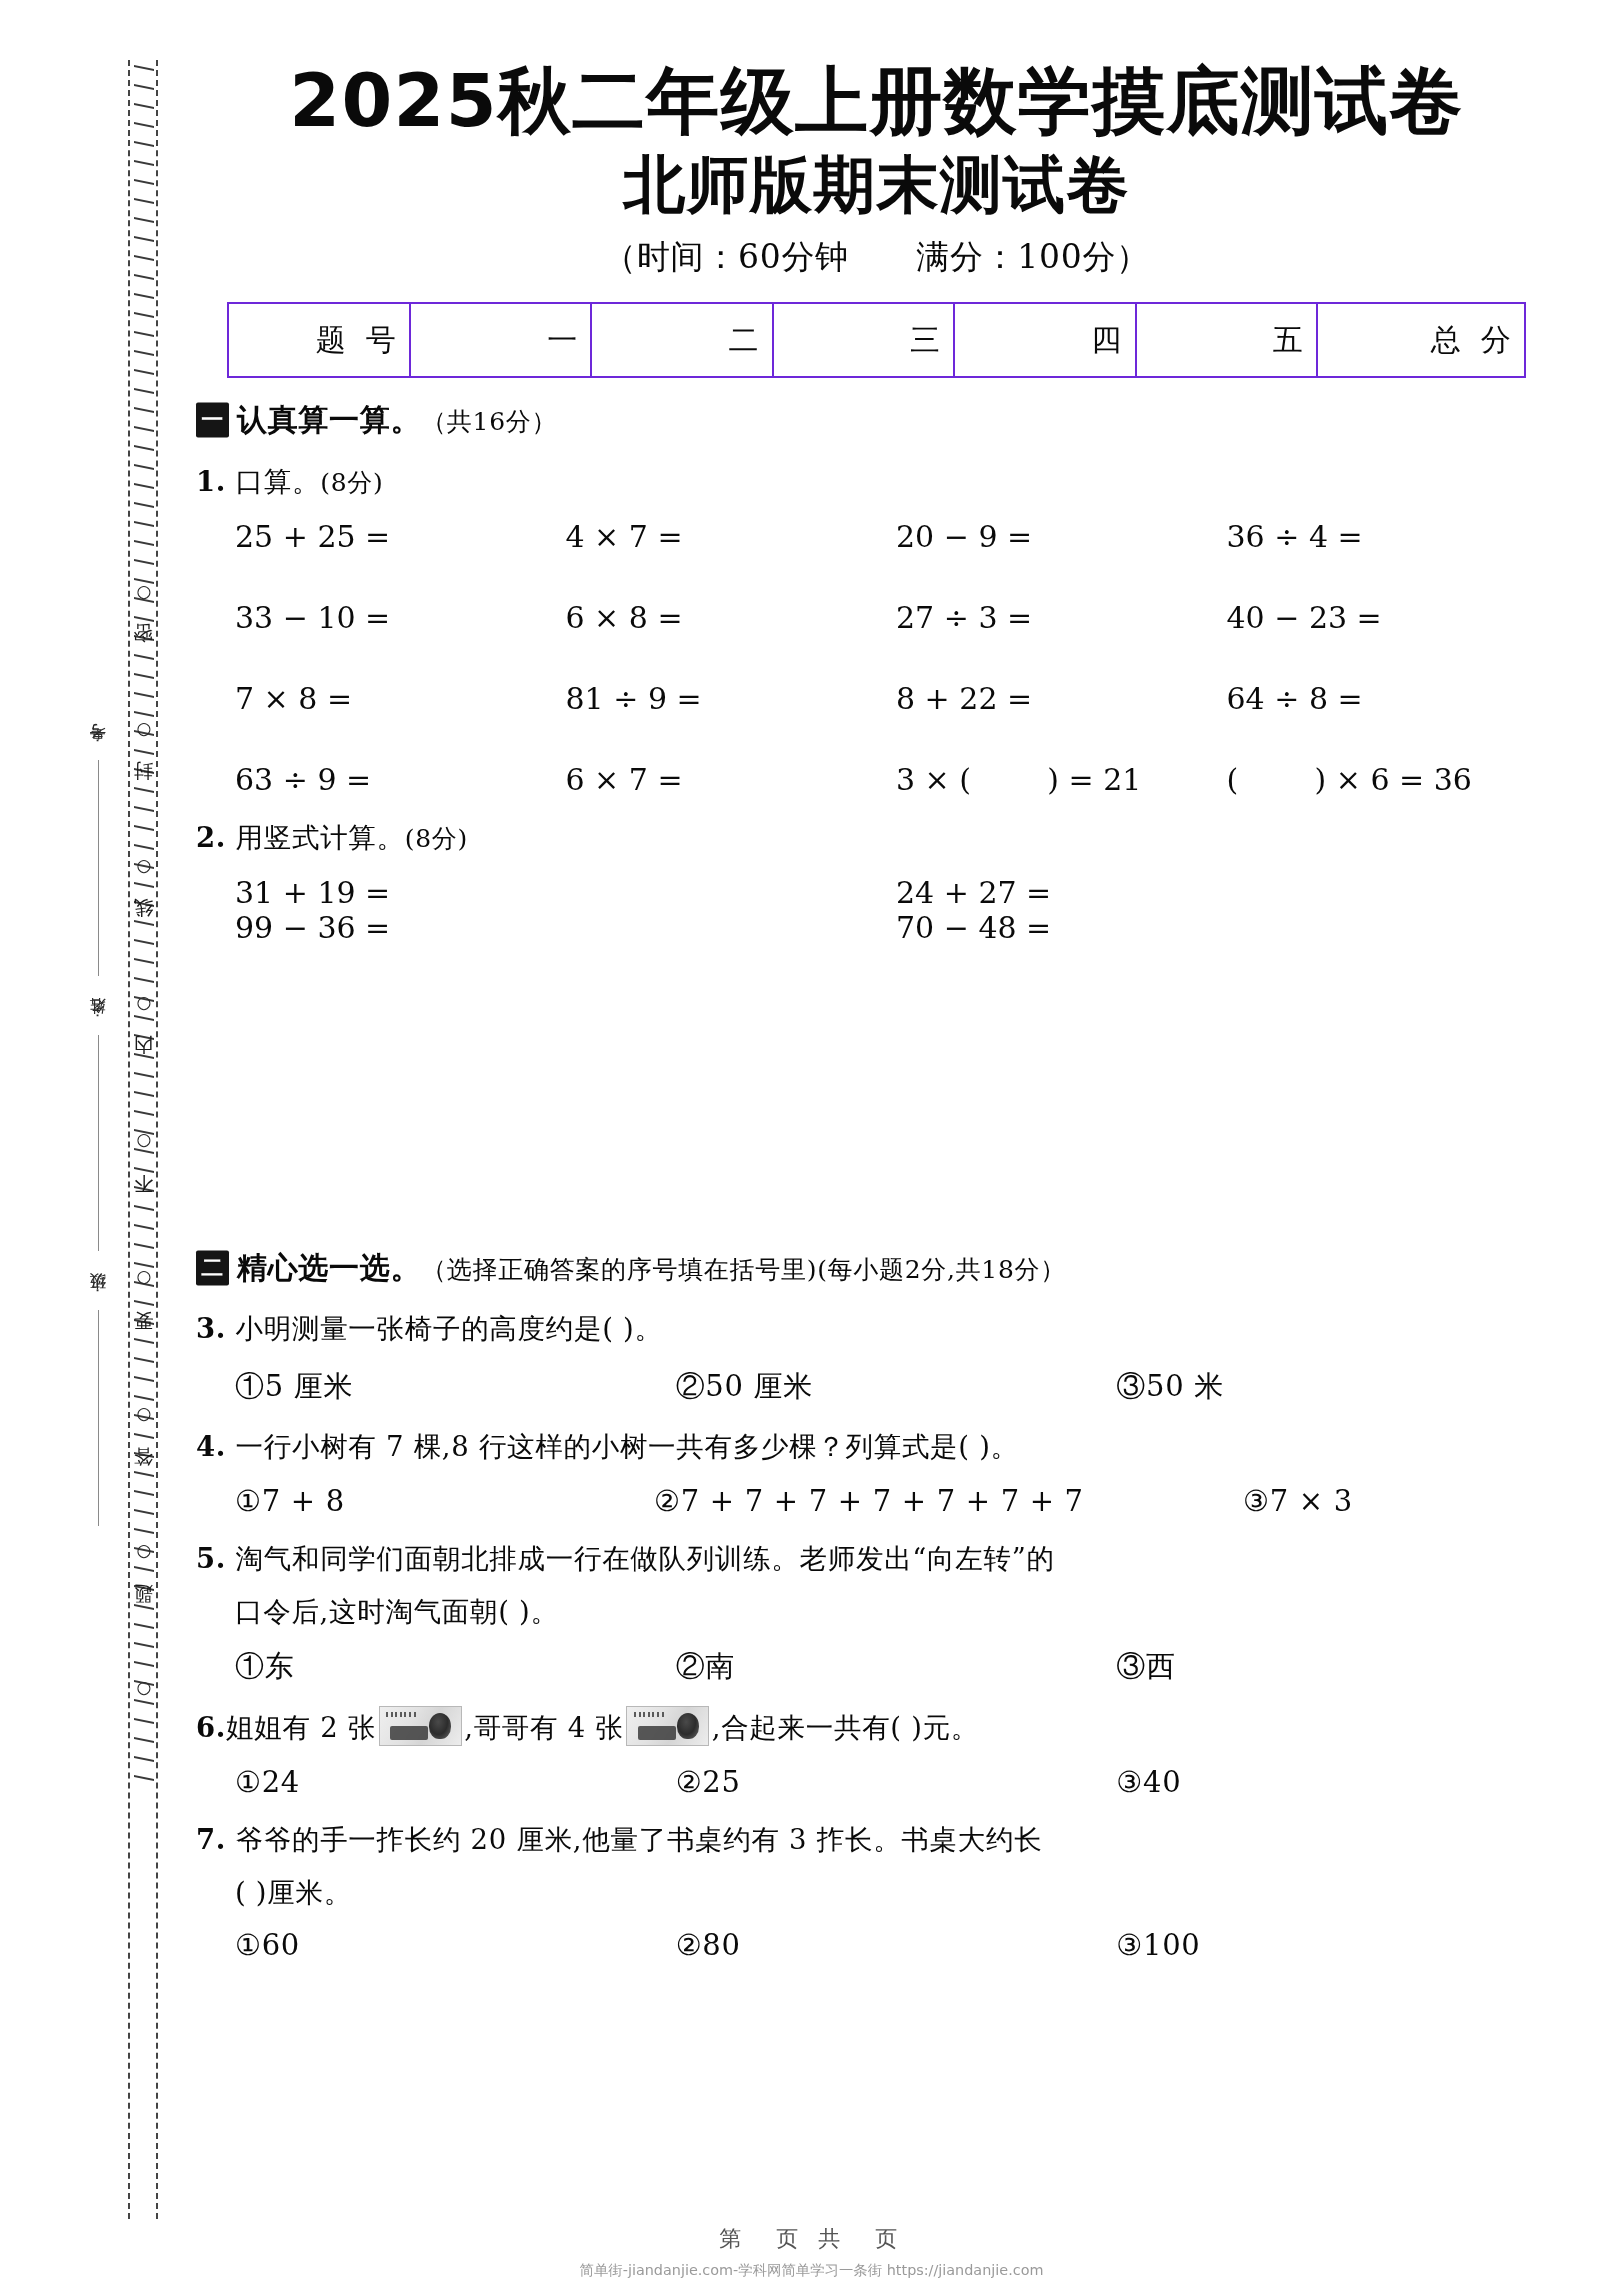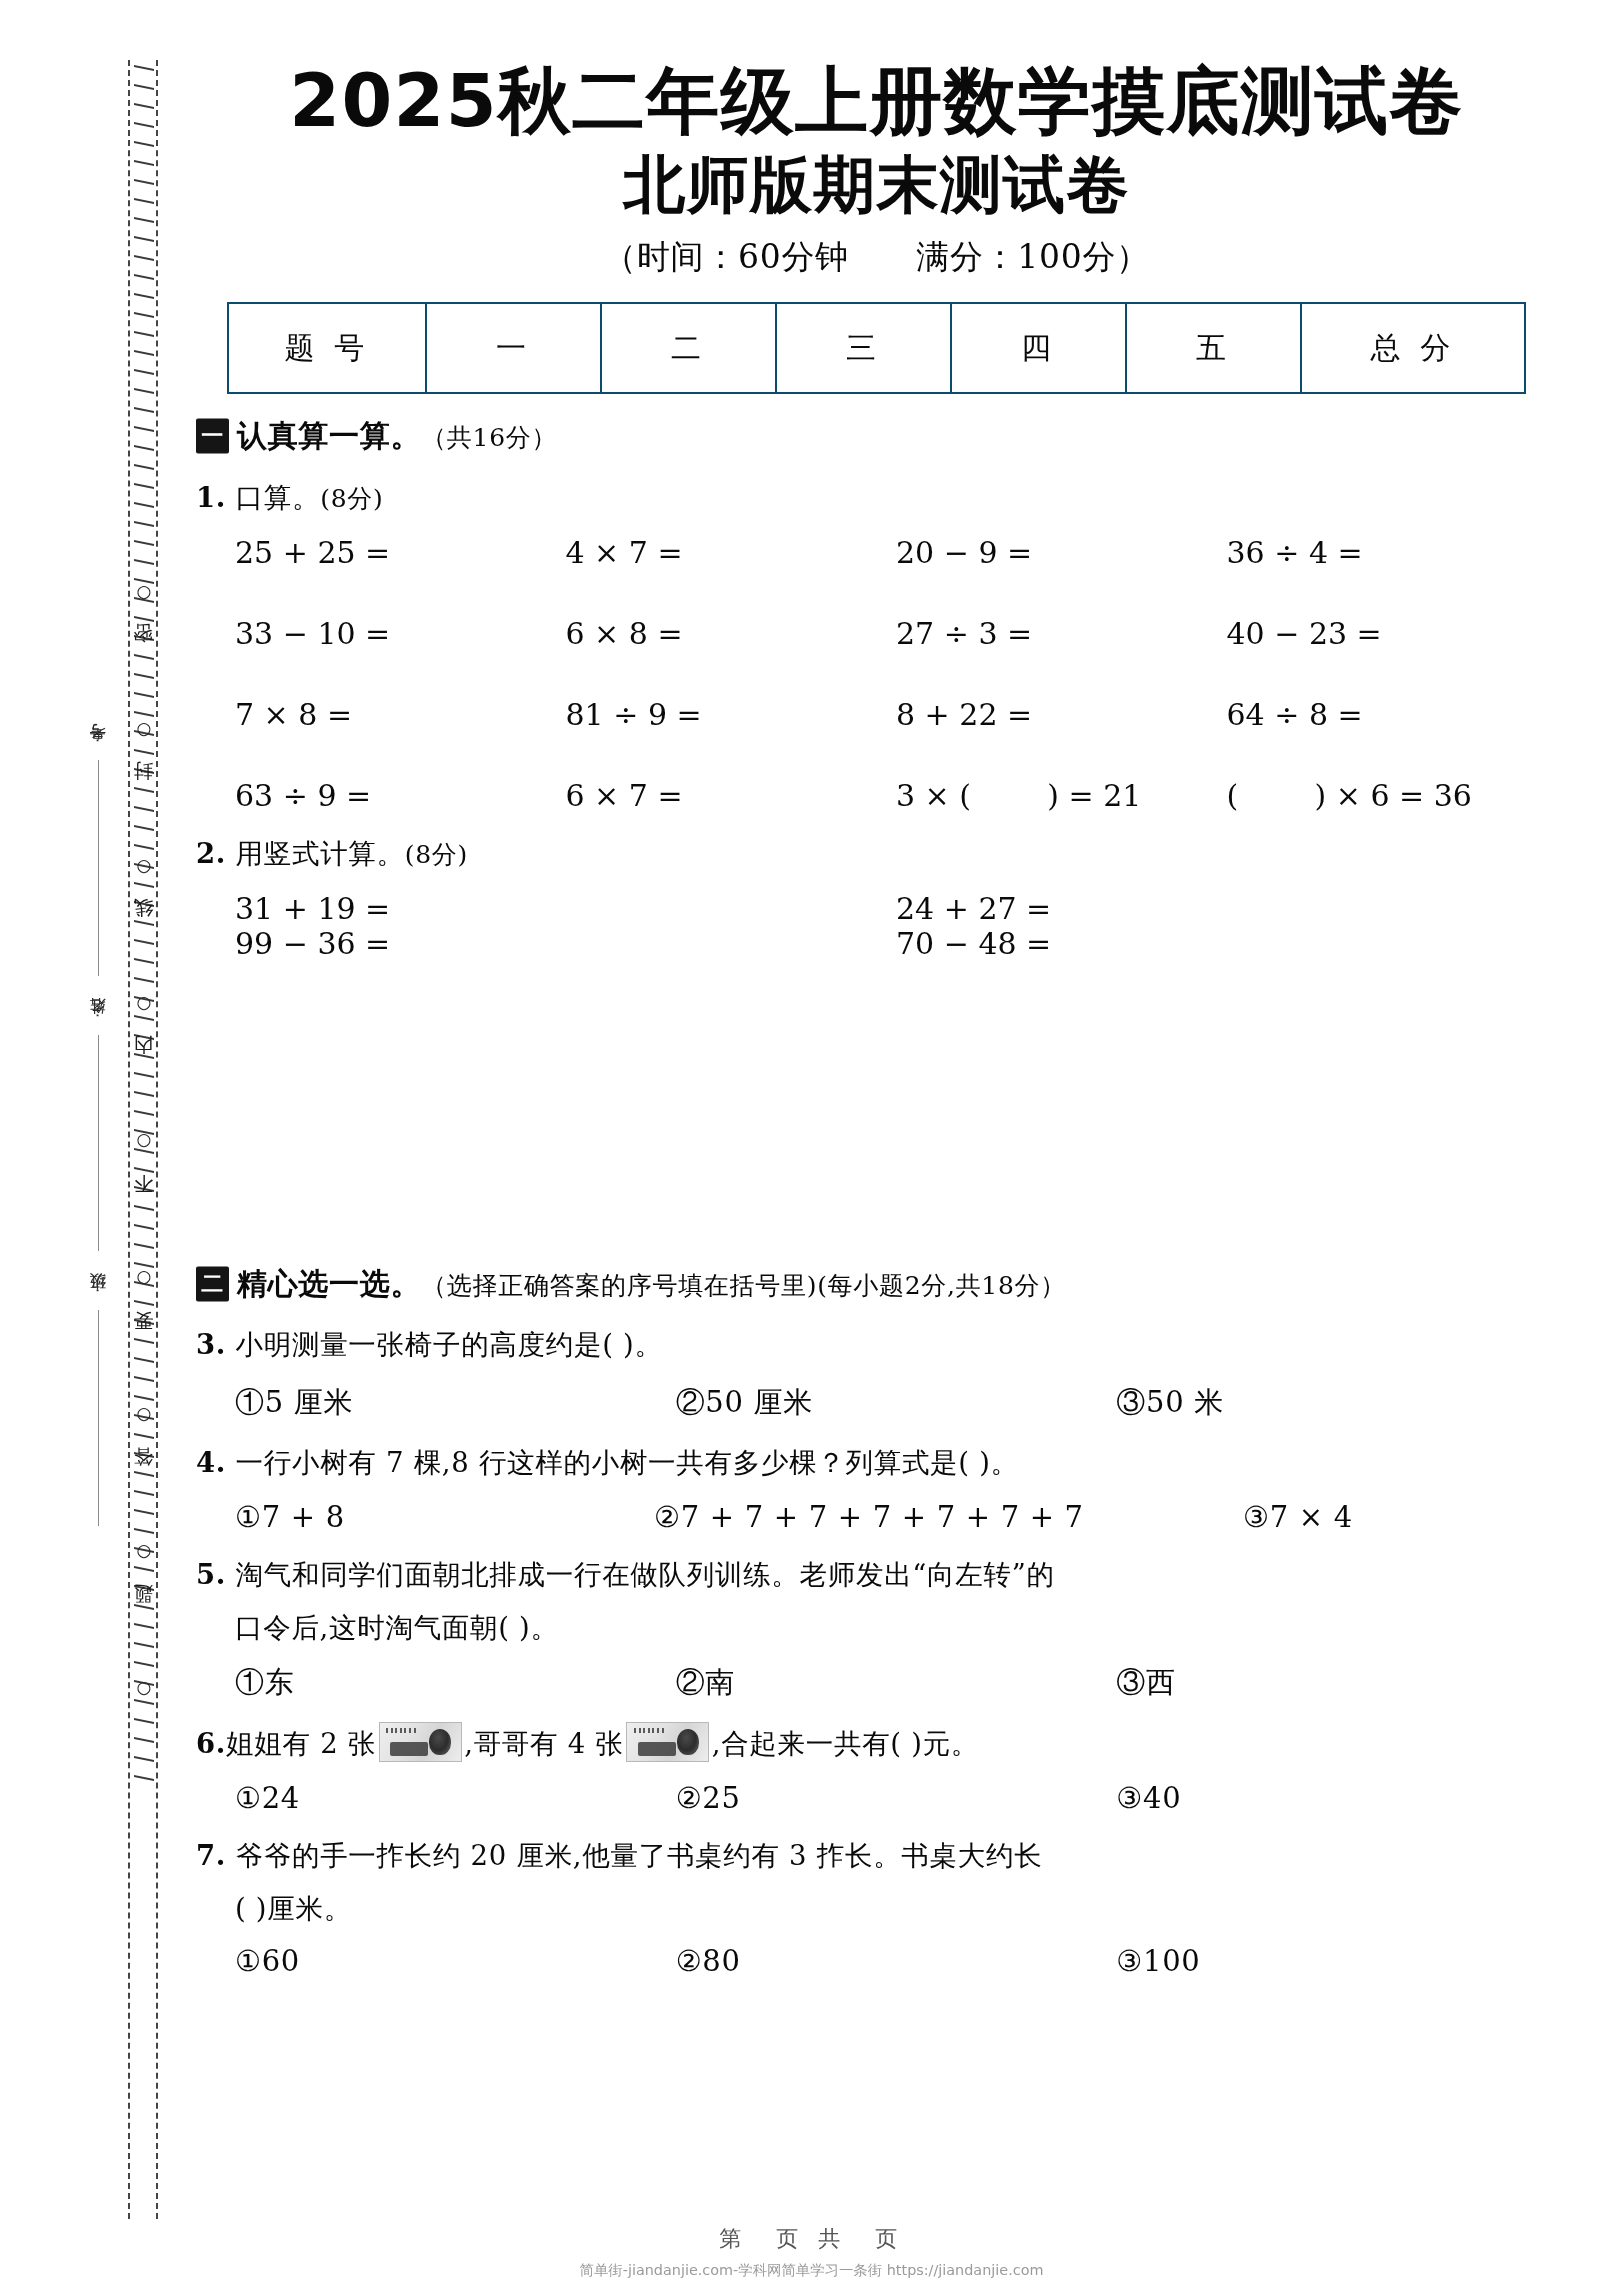--- a/index.html
+++ b/index.html
@@ -147,28 +147,28 @@
   }
 
   
   table.score-table {
     margin: 22px auto 0 auto;
     border-collapse: collapse;
     width: 1299px;
     table-layout: fixed;
   }
   table.score-table td {
-    border: 2px solid #0c4a6e;
+    border: 2px solid #6d28d9;
     height: 56px;
-    text-align: center;
+    text-align: right;
     vertical-align: middle;
     font-size: 30px;
     font-family: "DejaVu Serif", "Liberation Serif", serif;
     letter-spacing: 5.2px;
-    padding: 16px;
+    padding: 8px;
   }
   table.score-table td.lead { width: 164px; }
   table.score-table td.total { width: 190px; }
 
   
   .section {
     margin-top: 22px;
   }
   .sec-head {
     display: flex;
@@ -524,21 +524,21 @@
       <div class="choice">③50 米</div>
     </div>
 
     <div class="qline">
       <span class="qnum">4.</span>
       <span>一行小树有 7 棵,8 行这样的小树一共有多少棵？列算式是(        )。</span>
     </div>
     <div class="choices wide-mid">
       <div class="choice">①7 + 8</div>
       <div class="choice">②7 + 7 + 7 + 7 + 7 + 7 + 7</div>
-      <div class="choice">③7 × 4</div>
+      <div class="choice">③7 × 3</div>
     </div>
 
     <div class="qline">
       <span class="qnum">5.</span>
       <span>淘气和同学们面朝北排成一行在做队列训练。老师发出“向左转”的</span>
     </div>
     <div class="q-body">口令后,这时淘气面朝(        )。</div>
     <div class="choices">
       <div class="choice">①东</div>
       <div class="choice">②南</div>

